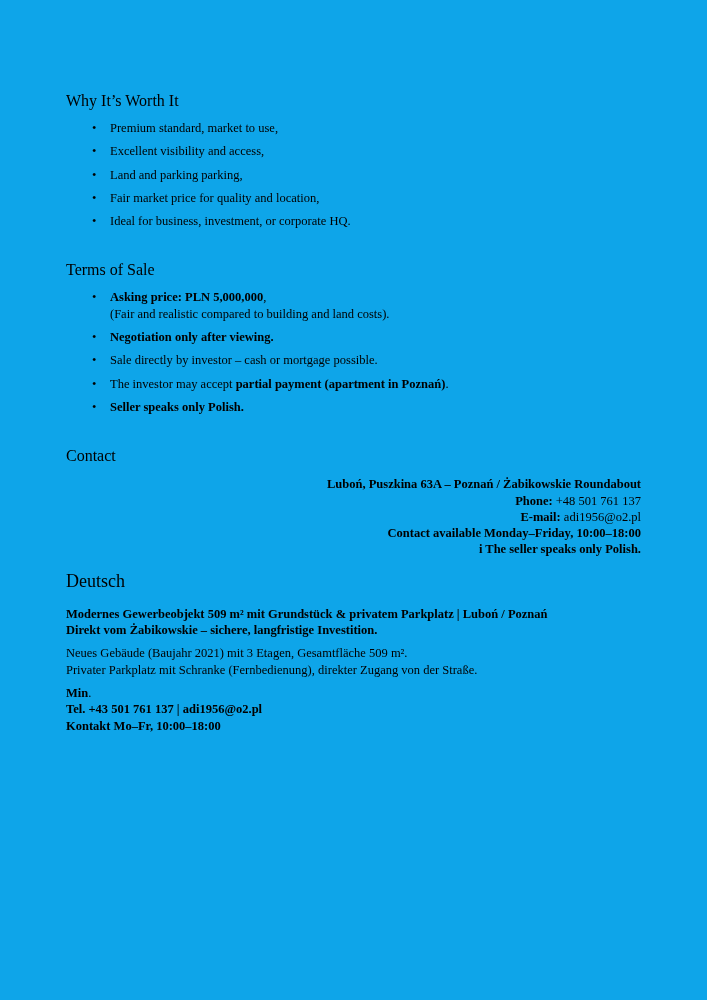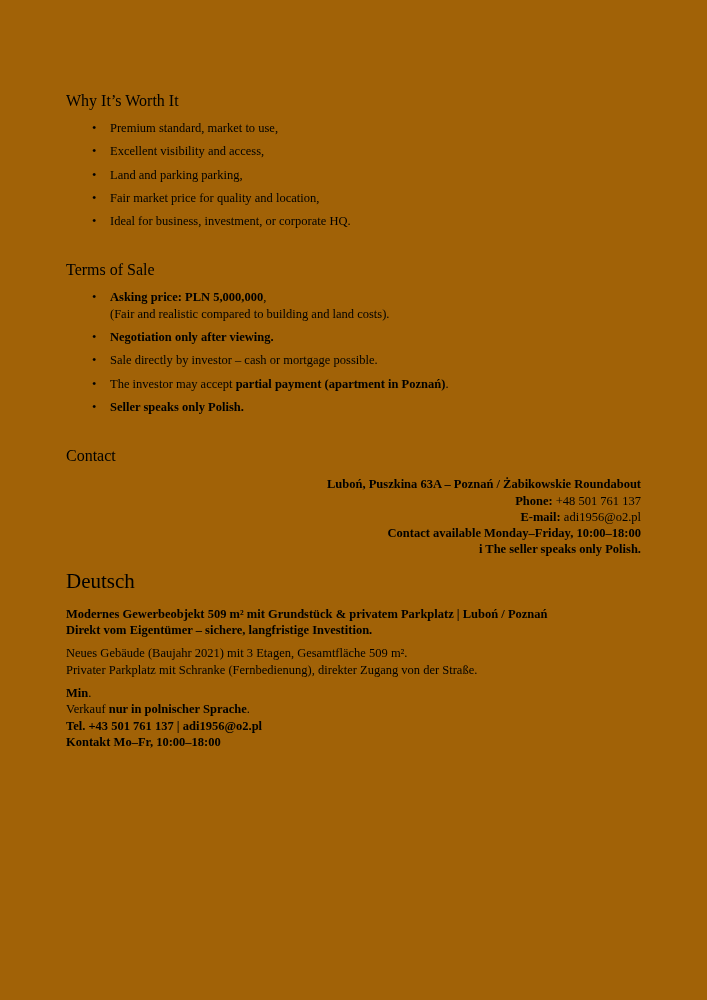--- a/index.html
+++ b/index.html
@@ -1,37 +1,37 @@
 <!DOCTYPE html>
 <html><head>
 <meta charset="utf-8">
 <style>
   html, body { margin: 0; padding: 0; background: #ffffff; }
   .page {
     position: relative;
     width: 707px;
     height: 1000px;
-    background: #a16207;
+    background: #0ea5e9;
     color: #000000;
     font-family: "Liberation Serif", serif;
     font-size: 12.5px;
     line-height: 16.3px;
     box-sizing: border-box;
     padding: 90px 66px 0 66px;
     overflow: hidden;
   }
   .h-section {
     font-size: 16px;
     font-weight: 400;
     line-height: 21px;
     margin: 30px 0 0 0;
   }
   .h-section.first { margin-top: 0; }
   .h-deutsch {
-    font-size: 21px;
+    font-size: 18px;
     font-weight: 400;
     line-height: 27px;
     margin: 10px 0 0 0;
   }
   ul.doc-list { list-style: none; margin: 9px 0 0 0; padding: 0; }
   li.doc-li { position: relative; padding-left: 44px; }
   li.doc-li + li.doc-li { margin-top: 7px; }
   .bullet {
     position: absolute;
     left: 26px;
@@ -110,27 +110,26 @@
       <span class="line"><span class="seg-b">E-mail: </span><span>adi1956@o2.pl</span></span>
       <span class="line"><span class="seg-b">Contact available Monday–Friday, 10:00–18:00</span></span>
       <span class="line"><span class="seg-b">i The seller speaks only Polish.</span></span>
     </div>
   </section>
 
   <section>
     <h2 class="h-deutsch">Deutsch</h2>
     <div class="block deutsch-intro">
       <span class="line"><span class="seg-b">Modernes Gewerbeobjekt 509 m² mit Grundstück &amp; privatem Parkplatz | Luboń / Poznań</span></span>
-      <span class="line"><span class="seg-b">Direkt vom Eigentümer – sichere, langfristige Investition.</span></span>
+      <span class="line"><span class="seg-b">Direkt vom Żabikowskie – sichere, langfristige Investition.</span></span>
     </div>
     <div class="block">
       <span class="line"><span>Neues Gebäude (Baujahr 2021) mit 3 Etagen, Gesamtfläche 509 m².</span></span>
       <span class="line"><span>Privater Parkplatz mit Schranke (Fernbedienung), direkter Zugang von der Straße.</span></span>
     </div>
     <div class="block">
       <span class="line"><span class="seg-b">Min</span><span>.</span></span>
-      <span class="line"><span>Verkauf </span><span class="seg-b">nur in polnischer Sprache</span><span>.</span></span>
       <span class="line"><span class="seg-b">Tel. +43 501 761 137 | adi1956@o2.pl</span></span>
       <span class="line"><span class="seg-b">Kontakt Mo–Fr, 10:00–18:00</span></span>
     </div>
   </section>
 
 </div>
 
 </body></html>

